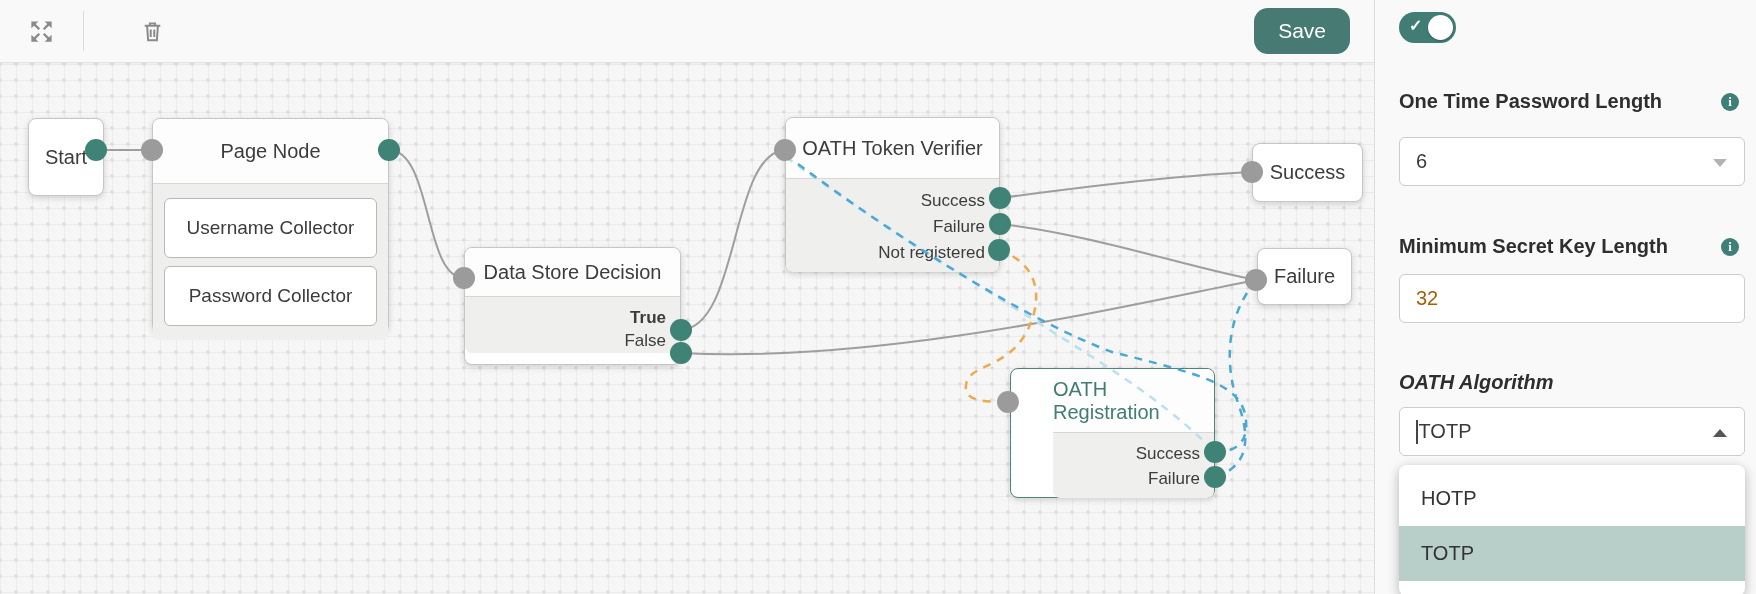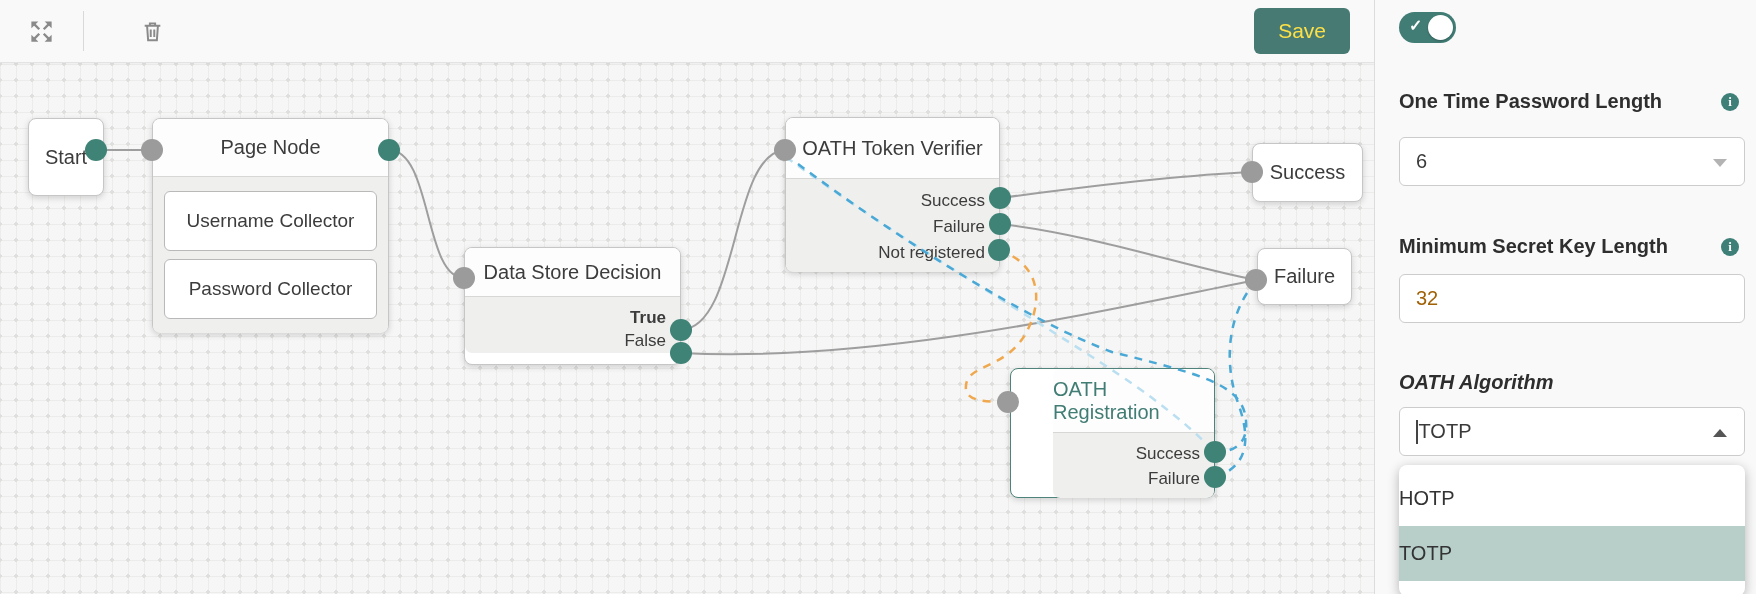--- a/index.html
+++ b/index.html
@@ -22,21 +22,21 @@
   .toolbar {
     position:absolute; top:0; left:0; width:1374px; height:63px; z-index:10;
     background:#f9f9f9; border-bottom:1px solid #e3e3e3;
     box-shadow:0 1px 3px rgba(0,0,0,.04);
     display:flex; align-items:center; padding:0 24px;
   }
   .tool-btn { background:none; border:none; padding:4px; cursor:pointer; display:flex; align-items:center; }
   .tb-sep { width:1px; height:40px; background:#d9d9d9; margin:0 24px; }
   .trash-btn { margin-left:28px; }
   .save-btn {
-    margin-left:auto; background:#467a72; color:#fde047; border:none; border-radius:6px;
+    margin-left:auto; background:#467a72; color:#ffffff; border:none; border-radius:14px;
     font-size:21px; padding:11px 24px; cursor:pointer; font-family:inherit;
   }
 
   .node { position:absolute; background:#fff; border:1px solid #c6c6c6; border-radius:8px;
           box-shadow:0 2px 6px rgba(0,0,0,.16); z-index:1; color:#3c3c3c; }
   .node-header { display:flex; align-items:center; justify-content:center;
                  font-size:20px; background:#fdfdfd; border-radius:7px 7px 0 0; }
   .node-body { background:#efefee; border-top:1px solid #d7d7d6; border-radius:0 0 7px 7px; }
   .out-row { text-align:right; padding-right:14px; font-size:17px; color:#3c3c3c; }
   .terminal { display:flex; align-items:center; justify-content:center; font-size:20px; }
@@ -71,41 +71,41 @@
                      font-family:inherit; background:transparent; padding:0; }
   .caret-down { position:absolute; right:17px; top:21px; width:0; height:0;
                 border-left:7px solid transparent; border-right:7px solid transparent;
                 border-top:8px solid #b3b3b3; }
   .caret-up { position:absolute; right:17px; top:21px; width:0; height:0;
               border-left:7px solid transparent; border-right:7px solid transparent;
               border-bottom:8px solid #555; }
   .text-cursor { display:inline-block; width:1.5px; height:24px; background:#444; margin-right:1px; }
   .dropdown { width:346px; height:131px; margin-top:9px; background:#fff; border-radius:8px;
               box-shadow:0 3px 12px rgba(0,0,0,.28); overflow:hidden; padding-top:6px; }
-  .option { height:55px; display:flex; align-items:center; font-size:20px;
+  .option { height:55px; display:flex; align-items:center; padding-left:22px; font-size:20px;
             color:#333; cursor:pointer; }
   .option.selected { background:#b7cfc8; }
 
   .mt-47 { margin-top:47px; } .mt-24 { margin-top:24px; } .mt-49 { margin-top:49px; }
   .mt-16 { margin-top:16px; } .mt-48 { margin-top:48px;font-style:italic; } .mt-13 { margin-top:13px; }
 </style>
 </head>
 <body>
 
 <div class="app">
 
   <div class="left">
     <div class="canvas">
 
       <div class="node terminal" style="left:28px; top:118px; width:76px; height:78px;">
         <span>Start</span>
       </div>
 
       <div class="node" style="left:152px; top:118px; width:237px; height:215px;">
-        <div class="node-header" style="height:57px;">Page Node</div>
+        <div class="node-header" style="height:64px;">Page Node</div>
         <div class="node-body" style="height:157px; padding:14px 11px;">
           <div class="collector" style="margin-bottom:8px;">Username Collector</div>
           <div class="collector">Password Collector</div>
         </div>
       </div>
 
       <div class="node" style="left:464px; top:247px; width:217px; height:118px;">
         <div class="node-header" style="height:48px;">Data Store Decision</div>
         <div class="node-body" style="height:57px; padding-top:9px;">
           <div class="out-row" style="line-height:23px;font-weight:bold;">True</div>

